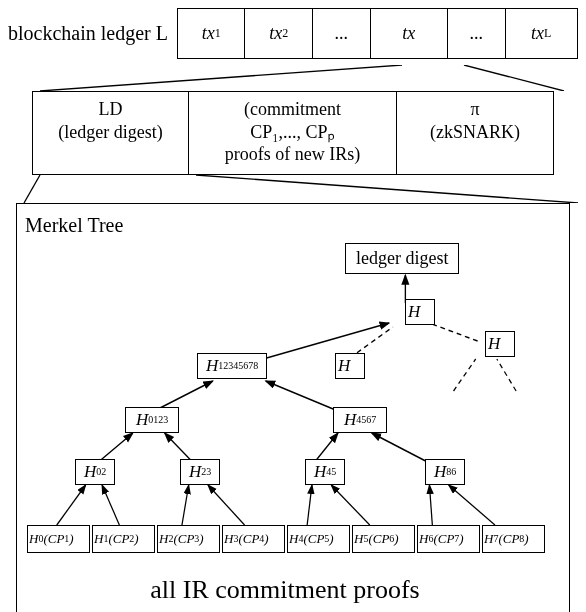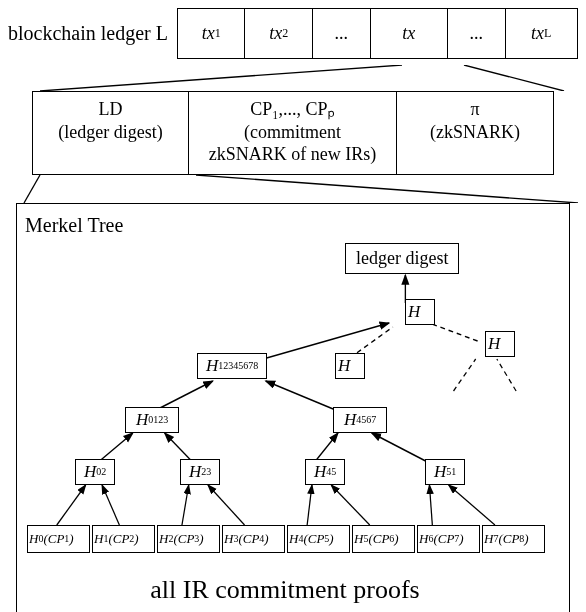--- a/index.html
+++ b/index.html
@@ -142,23 +142,23 @@
     <line x1="456" y1="0" x2="556" y2="26" stroke="#000" stroke-width="1.3"></line>
   </svg>
 </div>
 
 <div class="row2">
   <div class="row2-cell row2-a">
     <div>LD</div>
     <div>(ledger digest)</div>
   </div>
   <div class="row2-cell row2-b">
+    <div>(commitment</div>
     <div>CP₁,..., CPₚ</div>
-    <div>(commitment</div>
-    <div>zkSNARK of new IRs)</div>
+    <div>proofs of new IRs)</div>
   </div>
   <div class="row2-cell row2-c">
     <div>π</div>
     <div>(zkSNARK)</div>
   </div>
 </div>
 
 <div class="connector2">
   <svg width="586" height="28">
     <line x1="32" y1="0" x2="16" y2="28" stroke="#000" stroke-width="1.3"></line>
@@ -245,21 +245,21 @@
     <div class="node" style="left:155px;top:218px;padding:2px 8px">
         <span>H</span>
         <span class="sub">23</span>
       </div>
     <div class="node" style="left:280px;top:218px;padding:2px 8px">
         <span>H</span>
         <span class="sub">45</span>
       </div>
     <div class="node" style="left:400px;top:218px;padding:2px 8px">
         <span>H</span>
-        <span class="sub">51</span>
+        <span class="sub">86</span>
       </div>
 
     <div id="leaves">
         <div class="node leaf" style="left: 2px; top: 284px; width: 63px; height: 28px;"><span>H</span><span class="sub">0</span>(<span>CP</span><span class="sub">1</span>)</div>
         <div class="node leaf" style="left: 67px; top: 284px; width: 63px; height: 28px;"><span>H</span><span class="sub">1</span>(<span>CP</span><span class="sub">2</span>)</div>
         <div class="node leaf" style="left: 132px; top: 284px; width: 63px; height: 28px;"><span>H</span><span class="sub">2</span>(<span>CP</span><span class="sub">3</span>)</div>
         <div class="node leaf" style="left: 197px; top: 284px; width: 63px; height: 28px;"><span>H</span><span class="sub">3</span>(<span>CP</span><span class="sub">4</span>)</div>
         <div class="node leaf" style="left: 262px; top: 284px; width: 63px; height: 28px;"><span>H</span><span class="sub">4</span>(<span>CP</span><span class="sub">5</span>)</div>
         <div class="node leaf" style="left: 327px; top: 284px; width: 63px; height: 28px;"><span>H</span><span class="sub">5</span>(<span>CP</span><span class="sub">6</span>)</div>
         <div class="node leaf" style="left: 392px; top: 284px; width: 63px; height: 28px;"><span>H</span><span class="sub">6</span>(<span>CP</span><span class="sub">7</span>)</div>

